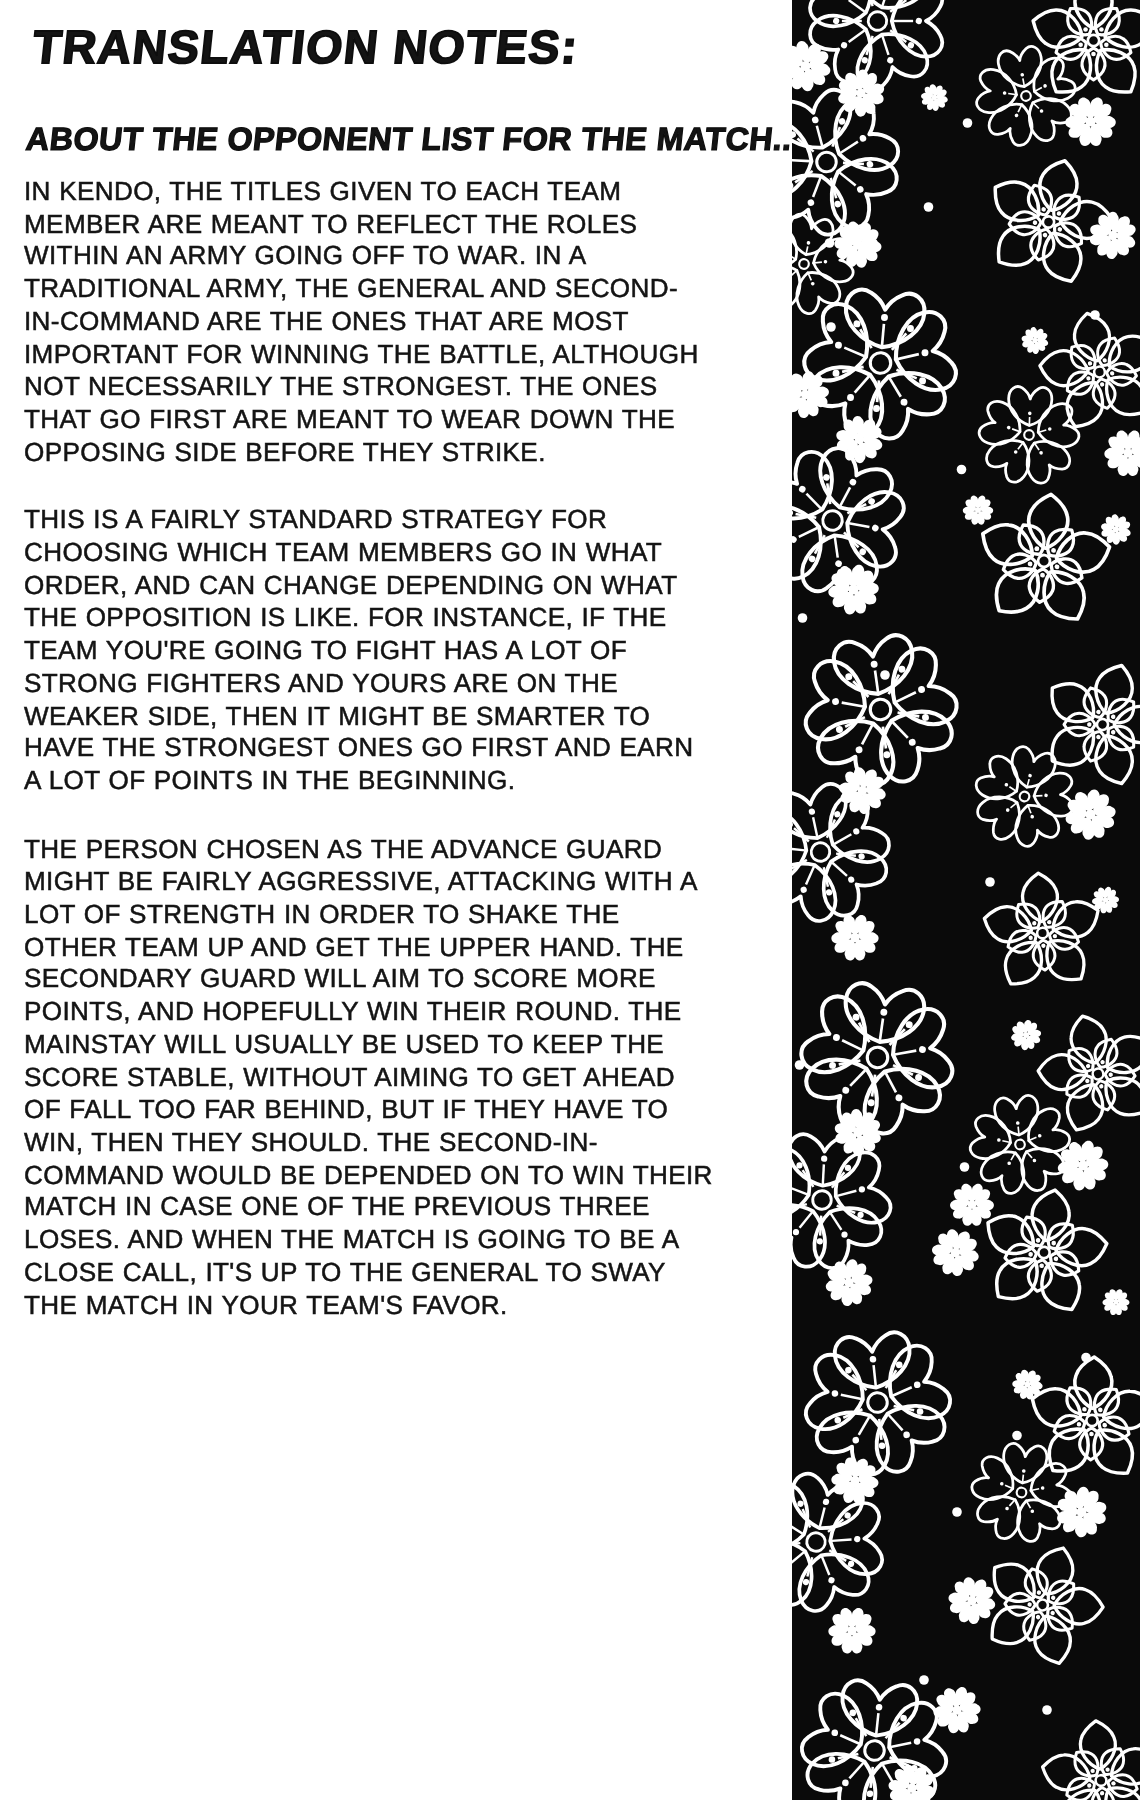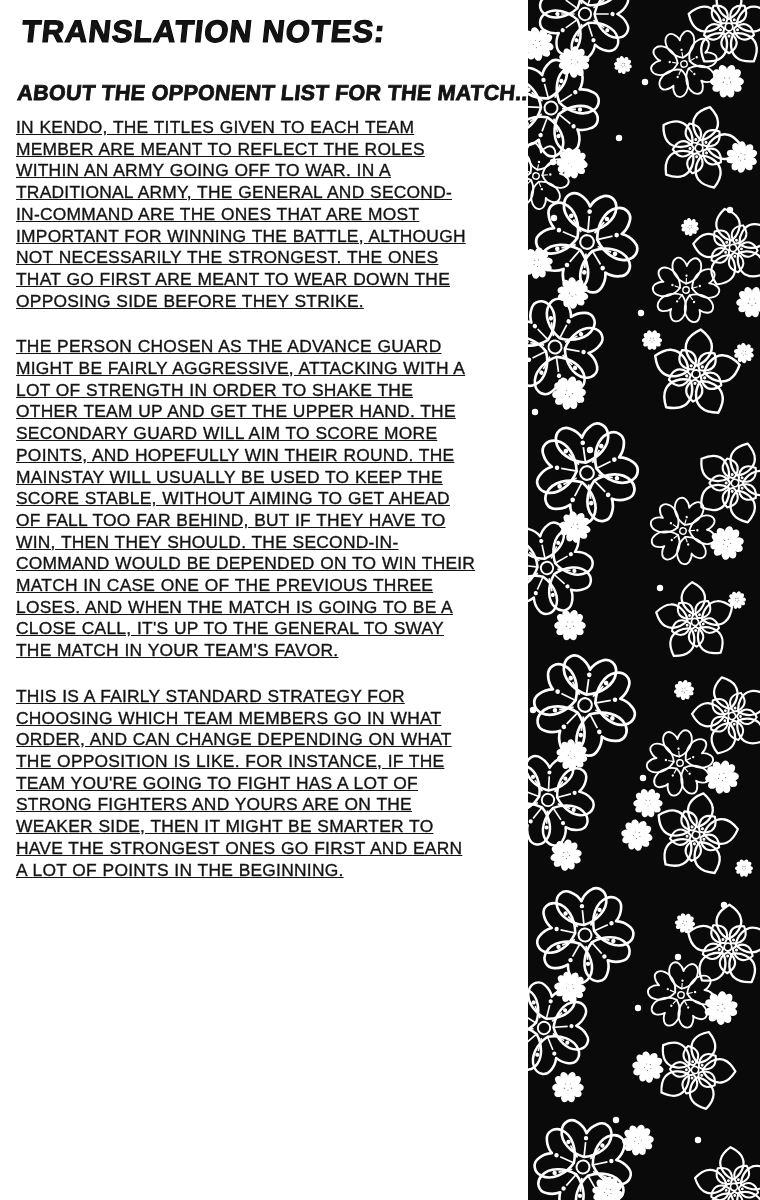--- a/index.html
+++ b/index.html
@@ -24,21 +24,20 @@
     font-size:21.5px;font-weight:bold;letter-spacing:0.3px;
     transform:skewX(-6deg);transform-origin:0 100%;
     -webkit-text-stroke:0.8px #0d0d0d;
     white-space:nowrap;
   }
   .para{
     margin:0 0 24px 0;
     font-size:17.4px;line-height:21.7px;
     letter-spacing:0.25px;word-spacing:0.5px;
     white-space:pre-line;
-    text-decoration:underline;
     -webkit-text-stroke:0.35px #141414;
   }
   .pattern-panel{
     position:absolute;left:528px;top:0;width:232px;height:1200px;
   }
   .pattern-panel svg{display:block;}
 </style>
 </head>
 <body style="background: rgb(255, 255, 255);">
 
@@ -47,44 +46,44 @@
   <h2 class="heading">ABOUT THE OPPONENT LIST FOR THE MATCH...</h2>
   <p class="para">IN KENDO, THE TITLES GIVEN TO EACH TEAM
 MEMBER ARE MEANT TO REFLECT THE ROLES
 WITHIN AN ARMY GOING OFF TO WAR. IN A
 TRADITIONAL ARMY, THE GENERAL AND SECOND-
 IN-COMMAND ARE THE ONES THAT ARE MOST
 IMPORTANT FOR WINNING THE BATTLE, ALTHOUGH
 NOT NECESSARILY THE STRONGEST. THE ONES
 THAT GO FIRST ARE MEANT TO WEAR DOWN THE
 OPPOSING SIDE BEFORE THEY STRIKE.</p>
+  <p class="para">THIS IS A FAIRLY STANDARD STRATEGY FOR
+CHOOSING WHICH TEAM MEMBERS GO IN WHAT
+ORDER, AND CAN CHANGE DEPENDING ON WHAT
+THE OPPOSITION IS LIKE. FOR INSTANCE, IF THE
+TEAM YOU'RE GOING TO FIGHT HAS A LOT OF
+STRONG FIGHTERS AND YOURS ARE ON THE
+WEAKER SIDE, THEN IT MIGHT BE SMARTER TO
+HAVE THE STRONGEST ONES GO FIRST AND EARN
+A LOT OF POINTS IN THE BEGINNING.</p>
   <p class="para">THE PERSON CHOSEN AS THE ADVANCE GUARD
 MIGHT BE FAIRLY AGGRESSIVE, ATTACKING WITH A
 LOT OF STRENGTH IN ORDER TO SHAKE THE
 OTHER TEAM UP AND GET THE UPPER HAND. THE
 SECONDARY GUARD WILL AIM TO SCORE MORE
 POINTS, AND HOPEFULLY WIN THEIR ROUND. THE
 MAINSTAY WILL USUALLY BE USED TO KEEP THE
 SCORE STABLE, WITHOUT AIMING TO GET AHEAD
 OF FALL TOO FAR BEHIND, BUT IF THEY HAVE TO
 WIN, THEN THEY SHOULD. THE SECOND-IN-
 COMMAND WOULD BE DEPENDED ON TO WIN THEIR
 MATCH IN CASE ONE OF THE PREVIOUS THREE
 LOSES. AND WHEN THE MATCH IS GOING TO BE A
 CLOSE CALL, IT'S UP TO THE GENERAL TO SWAY
 THE MATCH IN YOUR TEAM'S FAVOR.</p>
-  <p class="para">THIS IS A FAIRLY STANDARD STRATEGY FOR
-CHOOSING WHICH TEAM MEMBERS GO IN WHAT
-ORDER, AND CAN CHANGE DEPENDING ON WHAT
-THE OPPOSITION IS LIKE. FOR INSTANCE, IF THE
-TEAM YOU'RE GOING TO FIGHT HAS A LOT OF
-STRONG FIGHTERS AND YOURS ARE ON THE
-WEAKER SIDE, THEN IT MIGHT BE SMARTER TO
-HAVE THE STRONGEST ONES GO FIRST AND EARN
-A LOT OF POINTS IN THE BEGINNING.</p>
 </div>
 
 <div class="pattern-panel">
   <svg id="sakura-svg" width="232" height="1200" viewBox="0 0 232 1200" xmlns="http://www.w3.org/2000/svg">
       <rect x="0" y="0" width="232" height="1200" fill="#0a0a0a"></rect>
       <g transform="translate(57,14) rotate(18) scale(0.95)">
         <path d="M 0,-10 C -14,-13 -25,-23 -25,-34 C -25,-43 -17,-48 -10,-44 C -6,-42 -2,-38 0,-34 C 2,-38 6,-42 10,-44 C 17,-48 25,-43 25,-34 C 25,-23 14,-13 0,-10 Z" transform="rotate(0)" fill="none" stroke="#ffffff" stroke-width="2.6" stroke-linejoin="round"></path>
         <path d="M 0,-10 C -14,-13 -25,-23 -25,-34 C -25,-43 -17,-48 -10,-44 C -6,-42 -2,-38 0,-34 C 2,-38 6,-42 10,-44 C 17,-48 25,-43 25,-34 C 25,-23 14,-13 0,-10 Z" transform="rotate(72)" fill="none" stroke="#ffffff" stroke-width="2.6" stroke-linejoin="round"></path>
         <path d="M 0,-10 C -14,-13 -25,-23 -25,-34 C -25,-43 -17,-48 -10,-44 C -6,-42 -2,-38 0,-34 C 2,-38 6,-42 10,-44 C 17,-48 25,-43 25,-34 C 25,-23 14,-13 0,-10 Z" transform="rotate(144)" fill="none" stroke="#ffffff" stroke-width="2.6" stroke-linejoin="round"></path>
         <path d="M 0,-10 C -14,-13 -25,-23 -25,-34 C -25,-43 -17,-48 -10,-44 C -6,-42 -2,-38 0,-34 C 2,-38 6,-42 10,-44 C 17,-48 25,-43 25,-34 C 25,-23 14,-13 0,-10 Z" transform="rotate(216)" fill="none" stroke="#ffffff" stroke-width="2.6" stroke-linejoin="round"></path>

